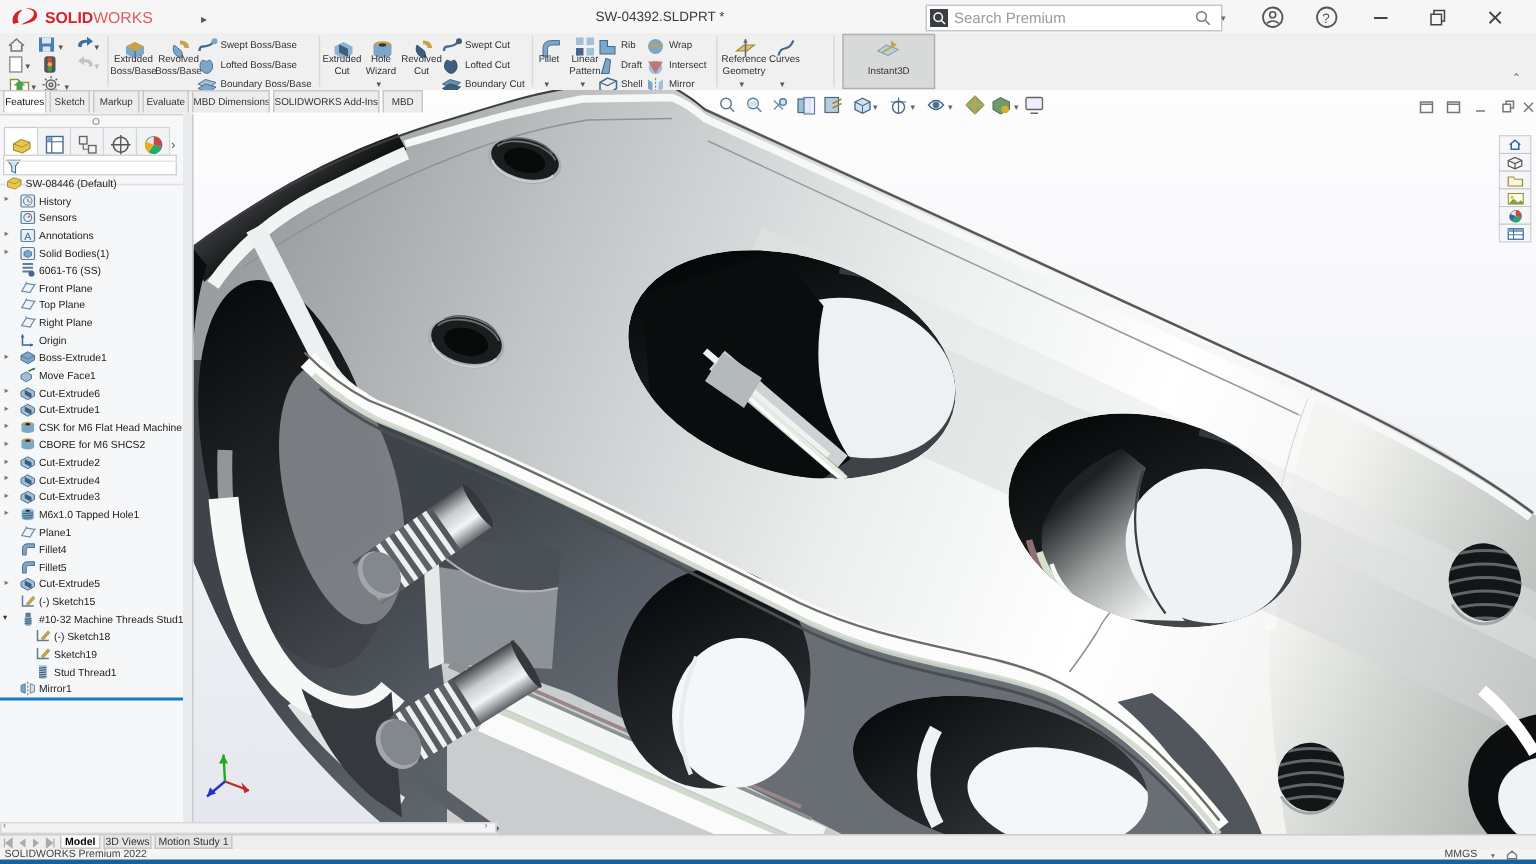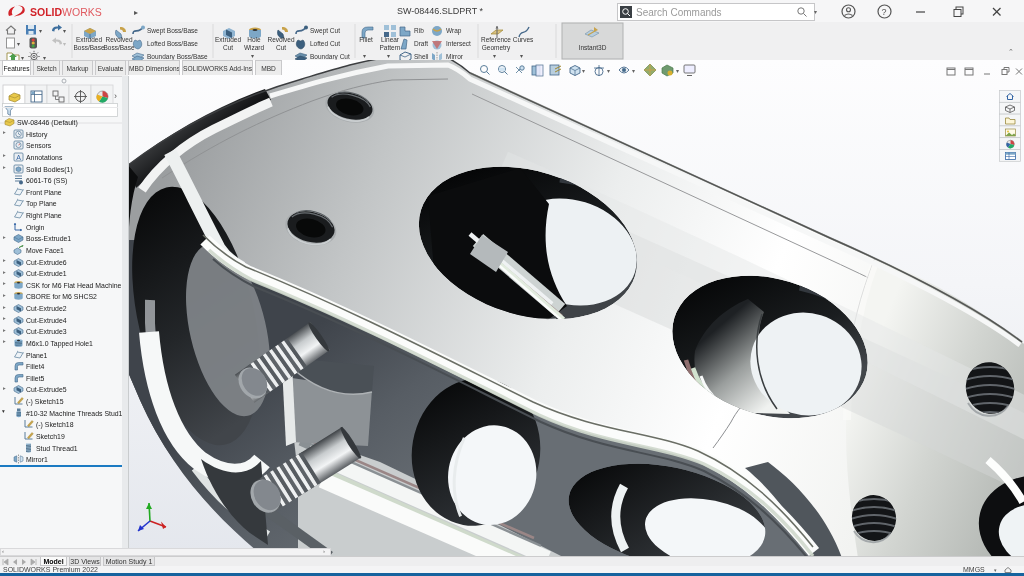--- a/index.html
+++ b/index.html
@@ -38,28 +38,28 @@
 </head>
 <body>
 
 <div class="abs" id="titlebar"></div>
 <svg class="abs" style="left:6px;top:3px" width="140" height="17" viewBox="0 0 140 17">
   <path d="M3 13 C1 9 4 4 9 3.5 C6 6 5 9 6.5 12 Z" fill="#d2232a"></path>
     <path d="M10 3 C15 2 18 5 16 8 C14.5 10.5 11 11.5 8 13.5 C12 12.5 17 12 18.5 8.5 C20 4.5 15.5 1 10 3 Z" fill="#d2232a"></path>
   <text x="24" y="12.5" font-size="10.5" font-weight="bold" fill="#d2232a" font-family="Liberation Sans">SOLID<tspan font-weight="normal" fill="#e05a60">WORKS</tspan></text>
   <text x="128" y="12" font-size="8" fill="#555">▸</text>
 </svg>
-<div class="abs" id="doctitle">SW-08446.SLDPRT *</div>
+<div class="abs" id="doctitle">SW-04392.SLDPRT *</div>
 <div class="abs" id="searchbox">
   <svg class="abs" style="left:2px;top:2px" width="12" height="12">
       <rect width="12" height="12" fill="#3a3f44"></rect>
       <circle cx="5.5" cy="5.5" r="2.8" fill="none" stroke="#fff" stroke-width="1"></circle>
       <line x1="7.5" y1="7.5" x2="10" y2="10" stroke="#fff" stroke-width="1"></line>
     </svg>
-  <span class="abs" style="left:18px;top:3px">Search Commands</span>
+  <span class="abs" style="left:18px;top:3px">Search Premium</span>
   <svg class="abs" style="left:178px;top:2px" width="12" height="12">
       <circle cx="5" cy="5" r="3.2" fill="none" stroke="#777" stroke-width="1"></circle>
       <line x1="7.5" y1="7.5" x2="10.5" y2="10.5" stroke="#777" stroke-width="1"></line>
     </svg>
 </div>
 <span class="abs" style="left:814px;top:8px;font-size:6px;color:#666">▾</span>
 <svg class="abs" style="left:841px;top:4px" width="15" height="15">
     <circle cx="7.5" cy="7.5" r="6.5" fill="none" stroke="#555" stroke-width="1.2"></circle>
     <circle cx="7.5" cy="5.8" r="2" fill="none" stroke="#555" stroke-width="1.1"></circle>
     <path d="M3.5 11.5 Q7.5 8.5 11.5 11.5" fill="none" stroke="#555" stroke-width="1.1"></path>

